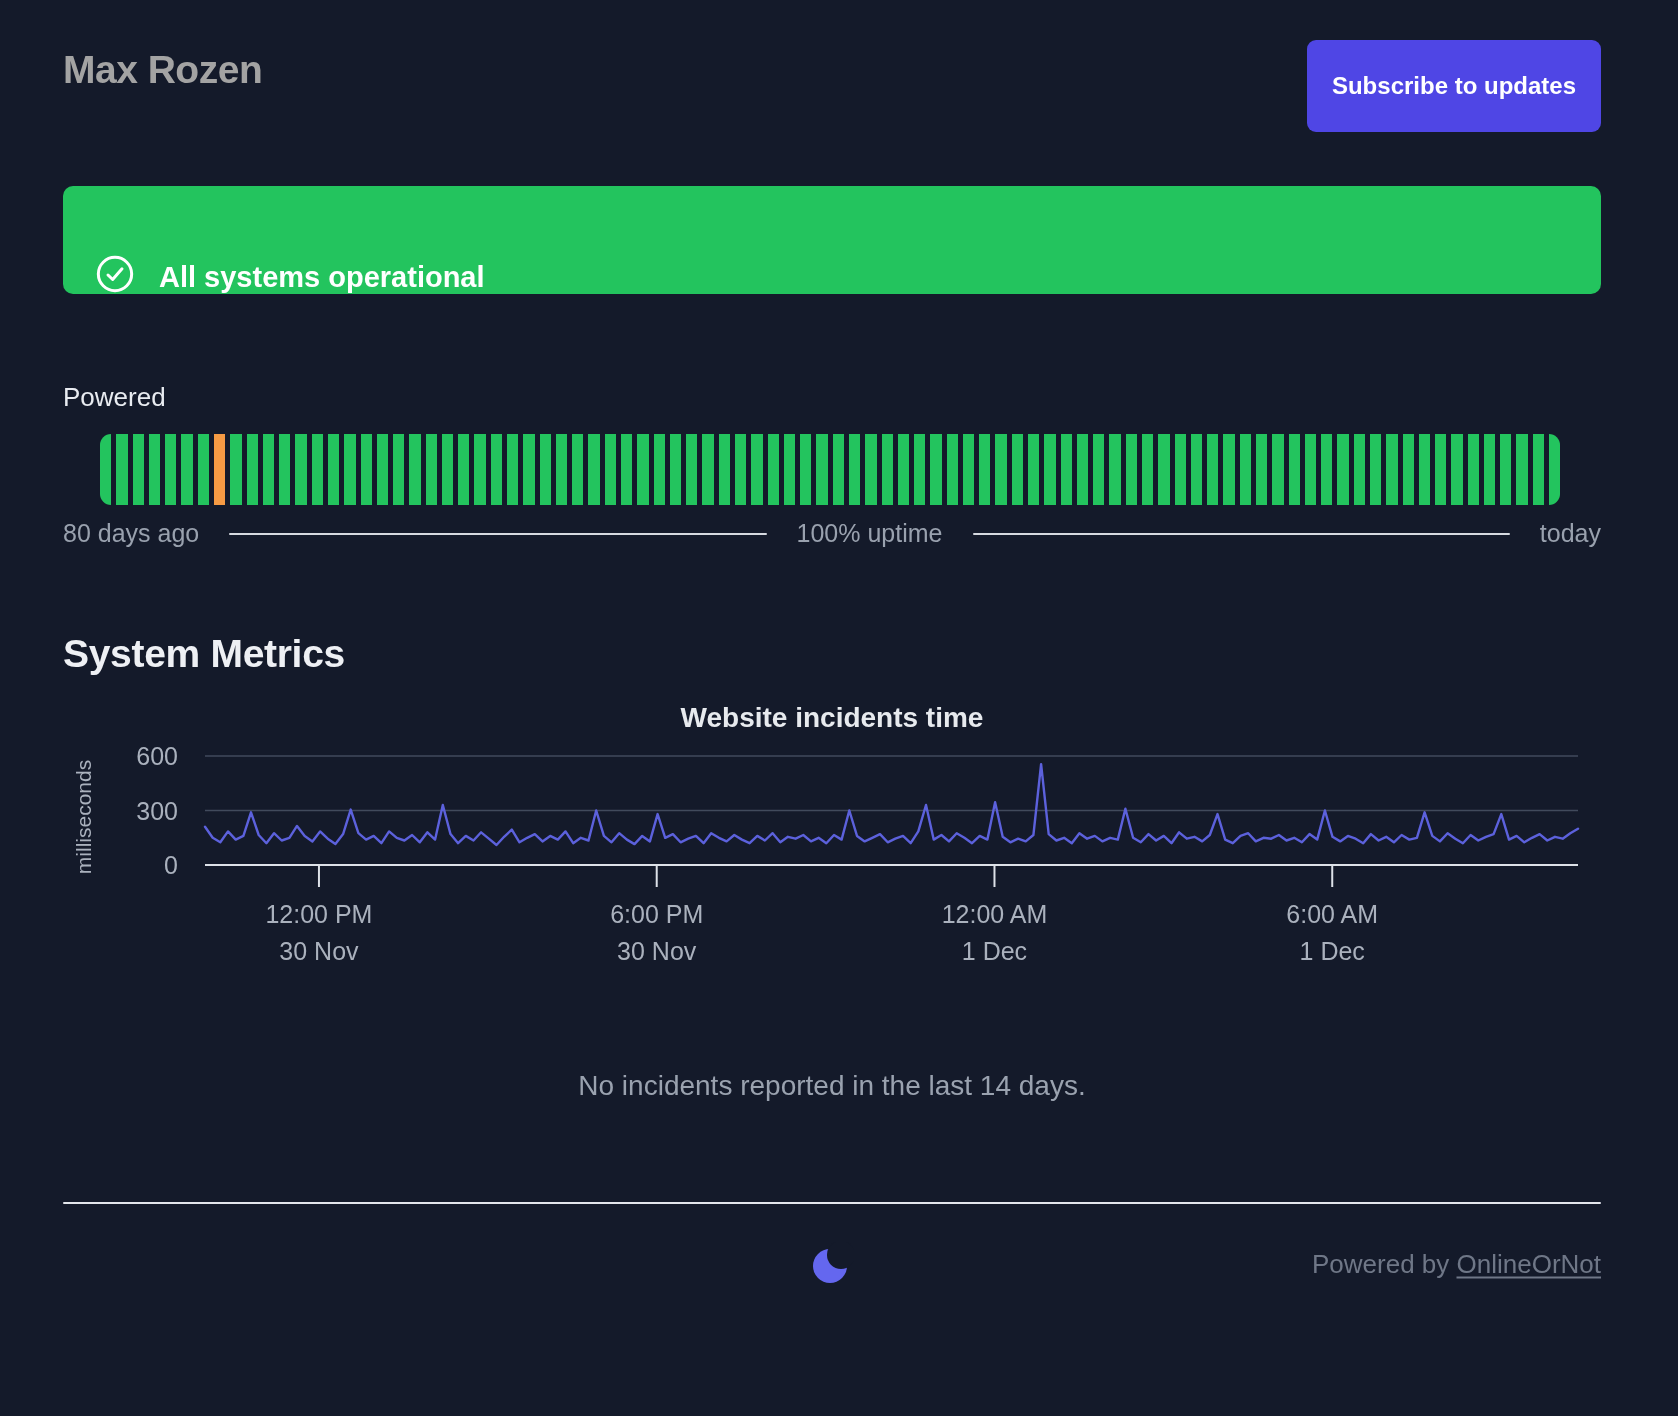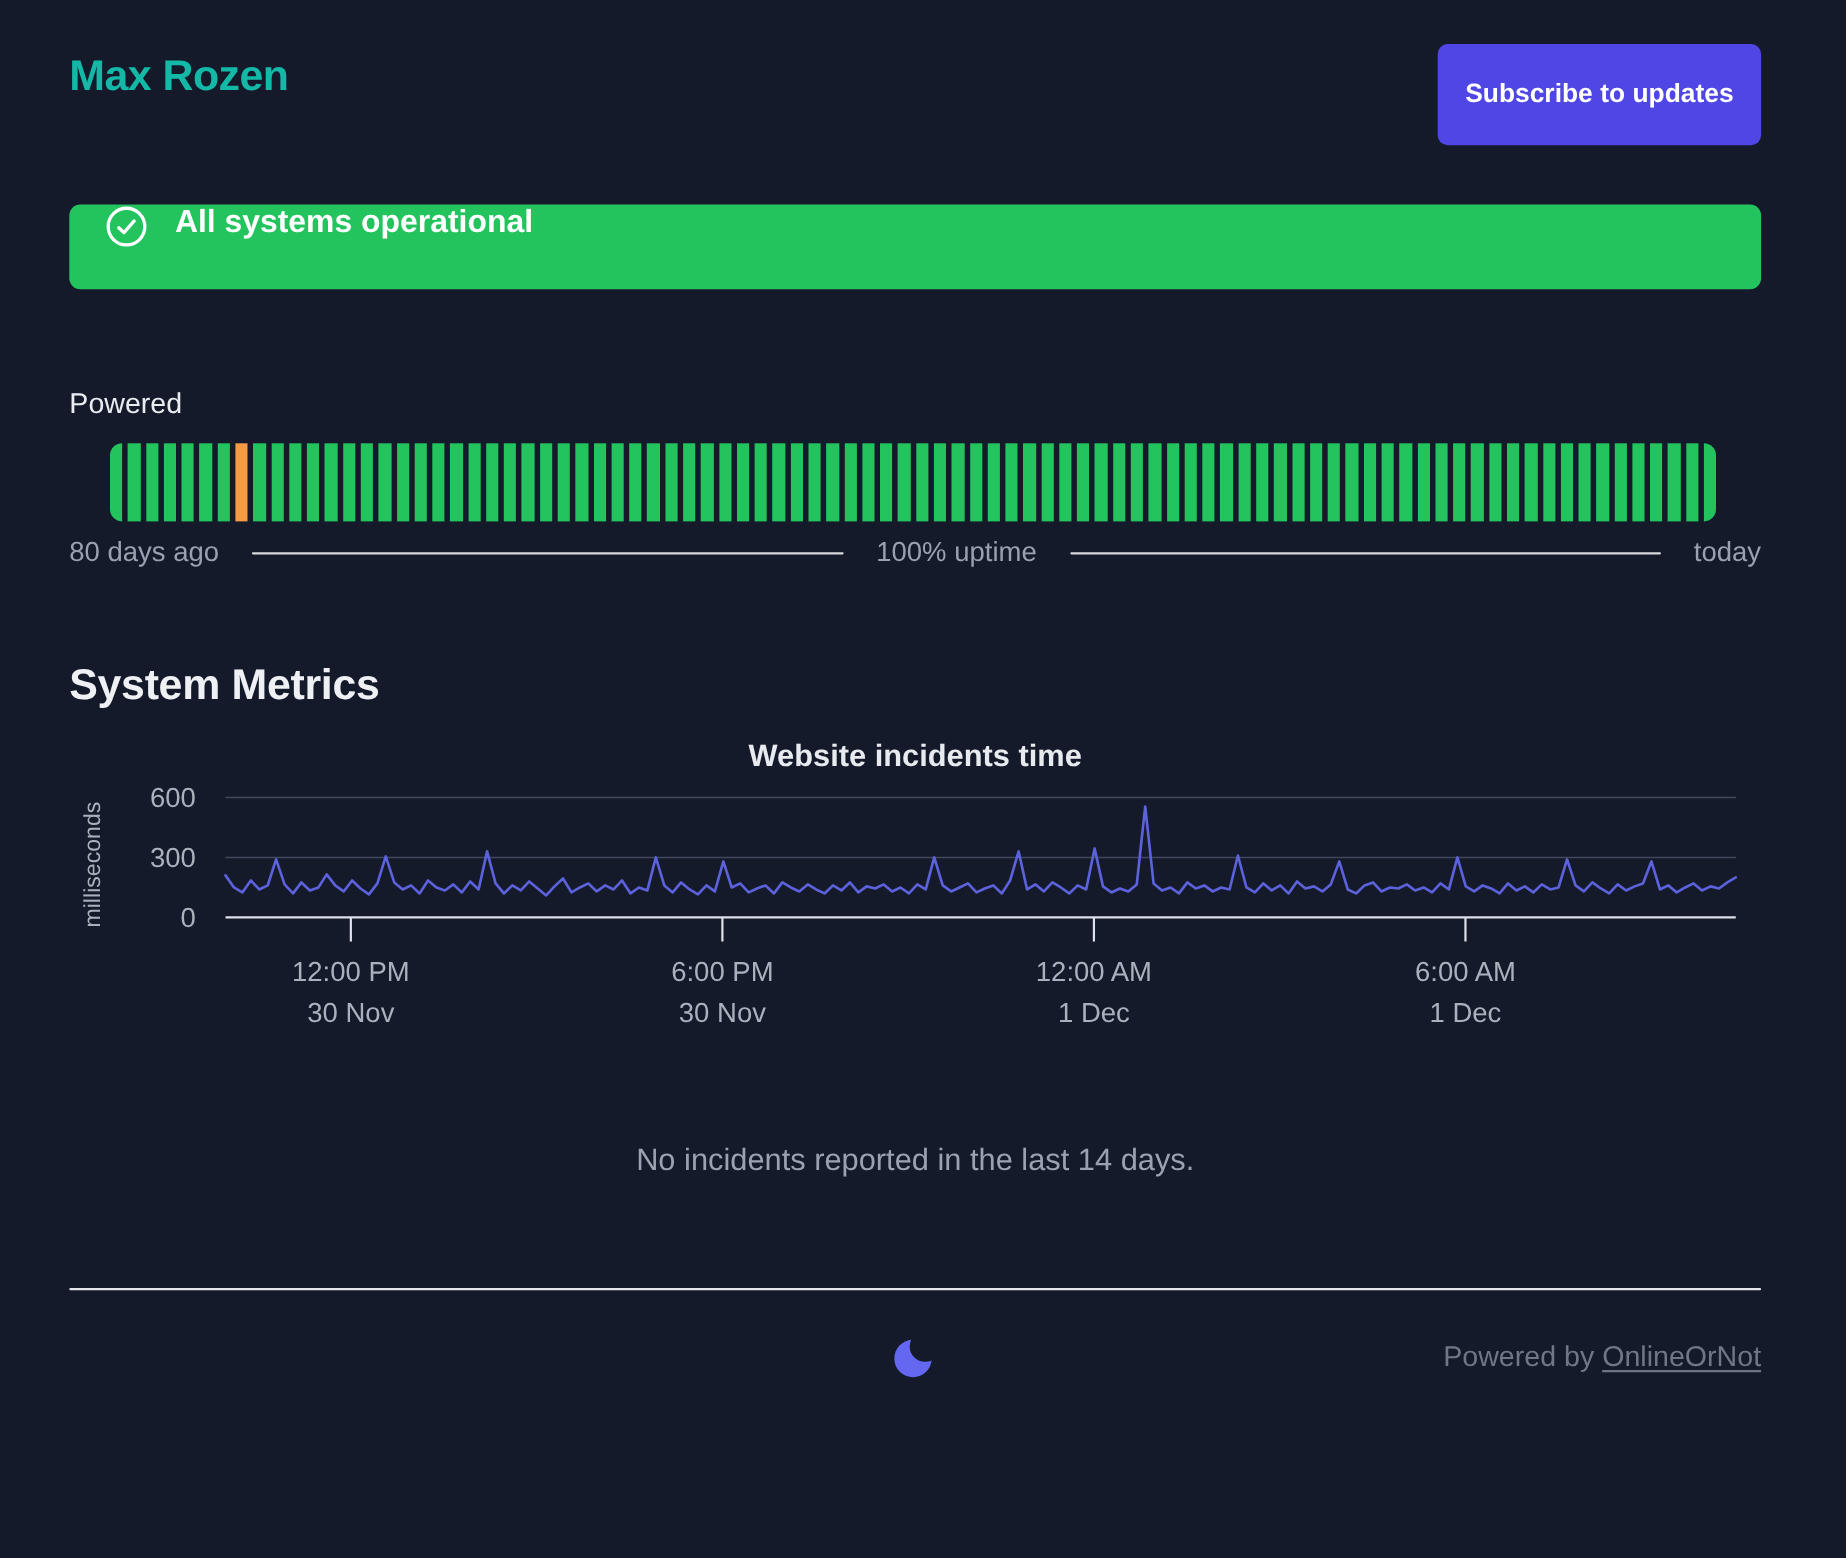--- a/index.html
+++ b/index.html
@@ -6,31 +6,31 @@
   html,body { background:#141a2a; }
   body {
     width:1678px; height:1416px;
     font-family:"Liberation Sans","DejaVu Sans",sans-serif;
     color:#eef0f4; overflow:hidden; position:relative;
   }
   .page { padding:40px 77px 0 63px; }
 
   
   .header { display:flex; justify-content:space-between; align-items:flex-start; }
-  .site-title { font-size:39px; font-weight:800; letter-spacing:-0.5px; color:#14b8a6; margin-top:8px; }
+  .site-title { font-size:39px; font-weight:800; letter-spacing:-0.5px; color:#a3a3a3; margin-top:8px; }
   .subscribe-btn {
     background:#4f46e5; color:#ffffff; border:none; border-radius:9px;
     font-size:24px; font-weight:700; padding:32px 25px; cursor:pointer;
     font-family:inherit;
   }
 
   
   .banner {
-    margin-top:54px; height:77px; border-radius:10px; background:#23c45e;
-    display:flex; align-items:flex-start; padding-left:32px; gap:24px;
+    margin-top:54px; height:108px; border-radius:10px; background:#23c45e;
+    display:flex; align-items:flex-end; padding-left:32px; gap:24px;
   }
   .banner .check-icon { width:40px; height:40px; flex:0 0 auto; display:block; }
   .banner-label { font-size:29px; font-weight:700; color:#ffffff; }
 
   
   .uptime { margin-top:88px; }
   .service-name { font-size:26px; font-weight:500; color:#e9ecf1; }
   .bar-row { display:flex; gap:5px; height:71px; margin:21px 41px 0 37px; }
   .ubar { flex:1 1 0; background:#23c45e; }
   .ubar.degraded { background:#f69b44; }

